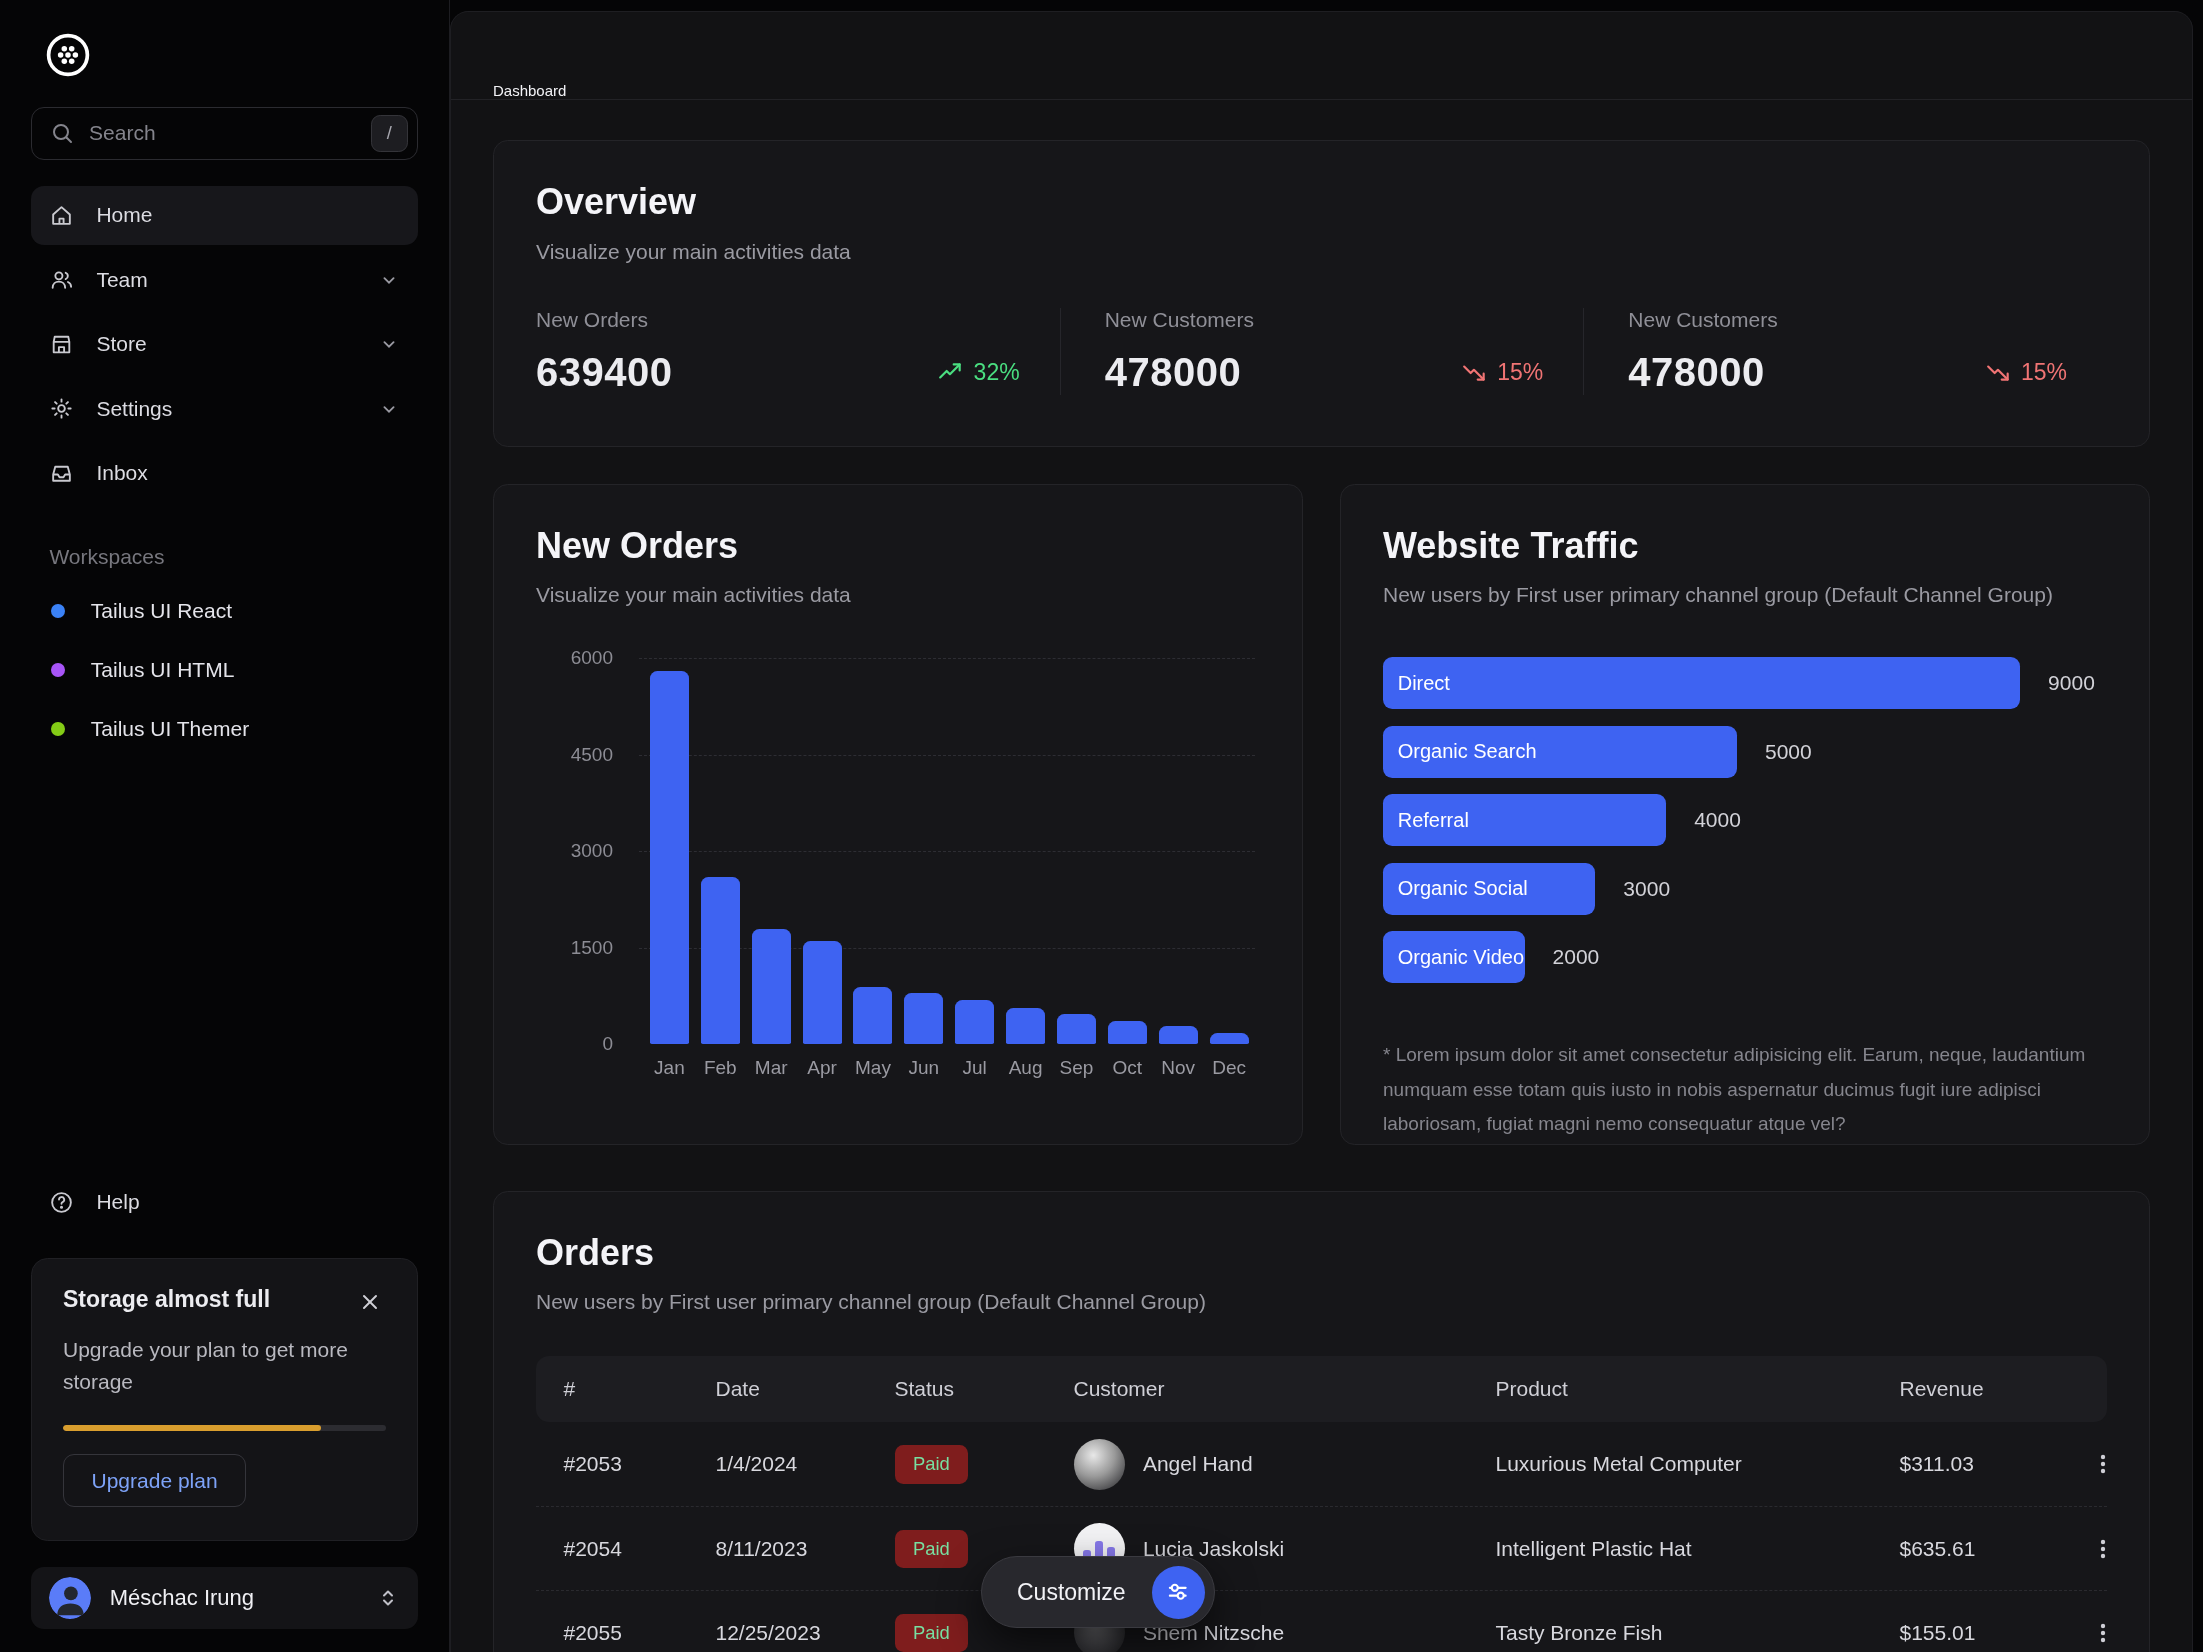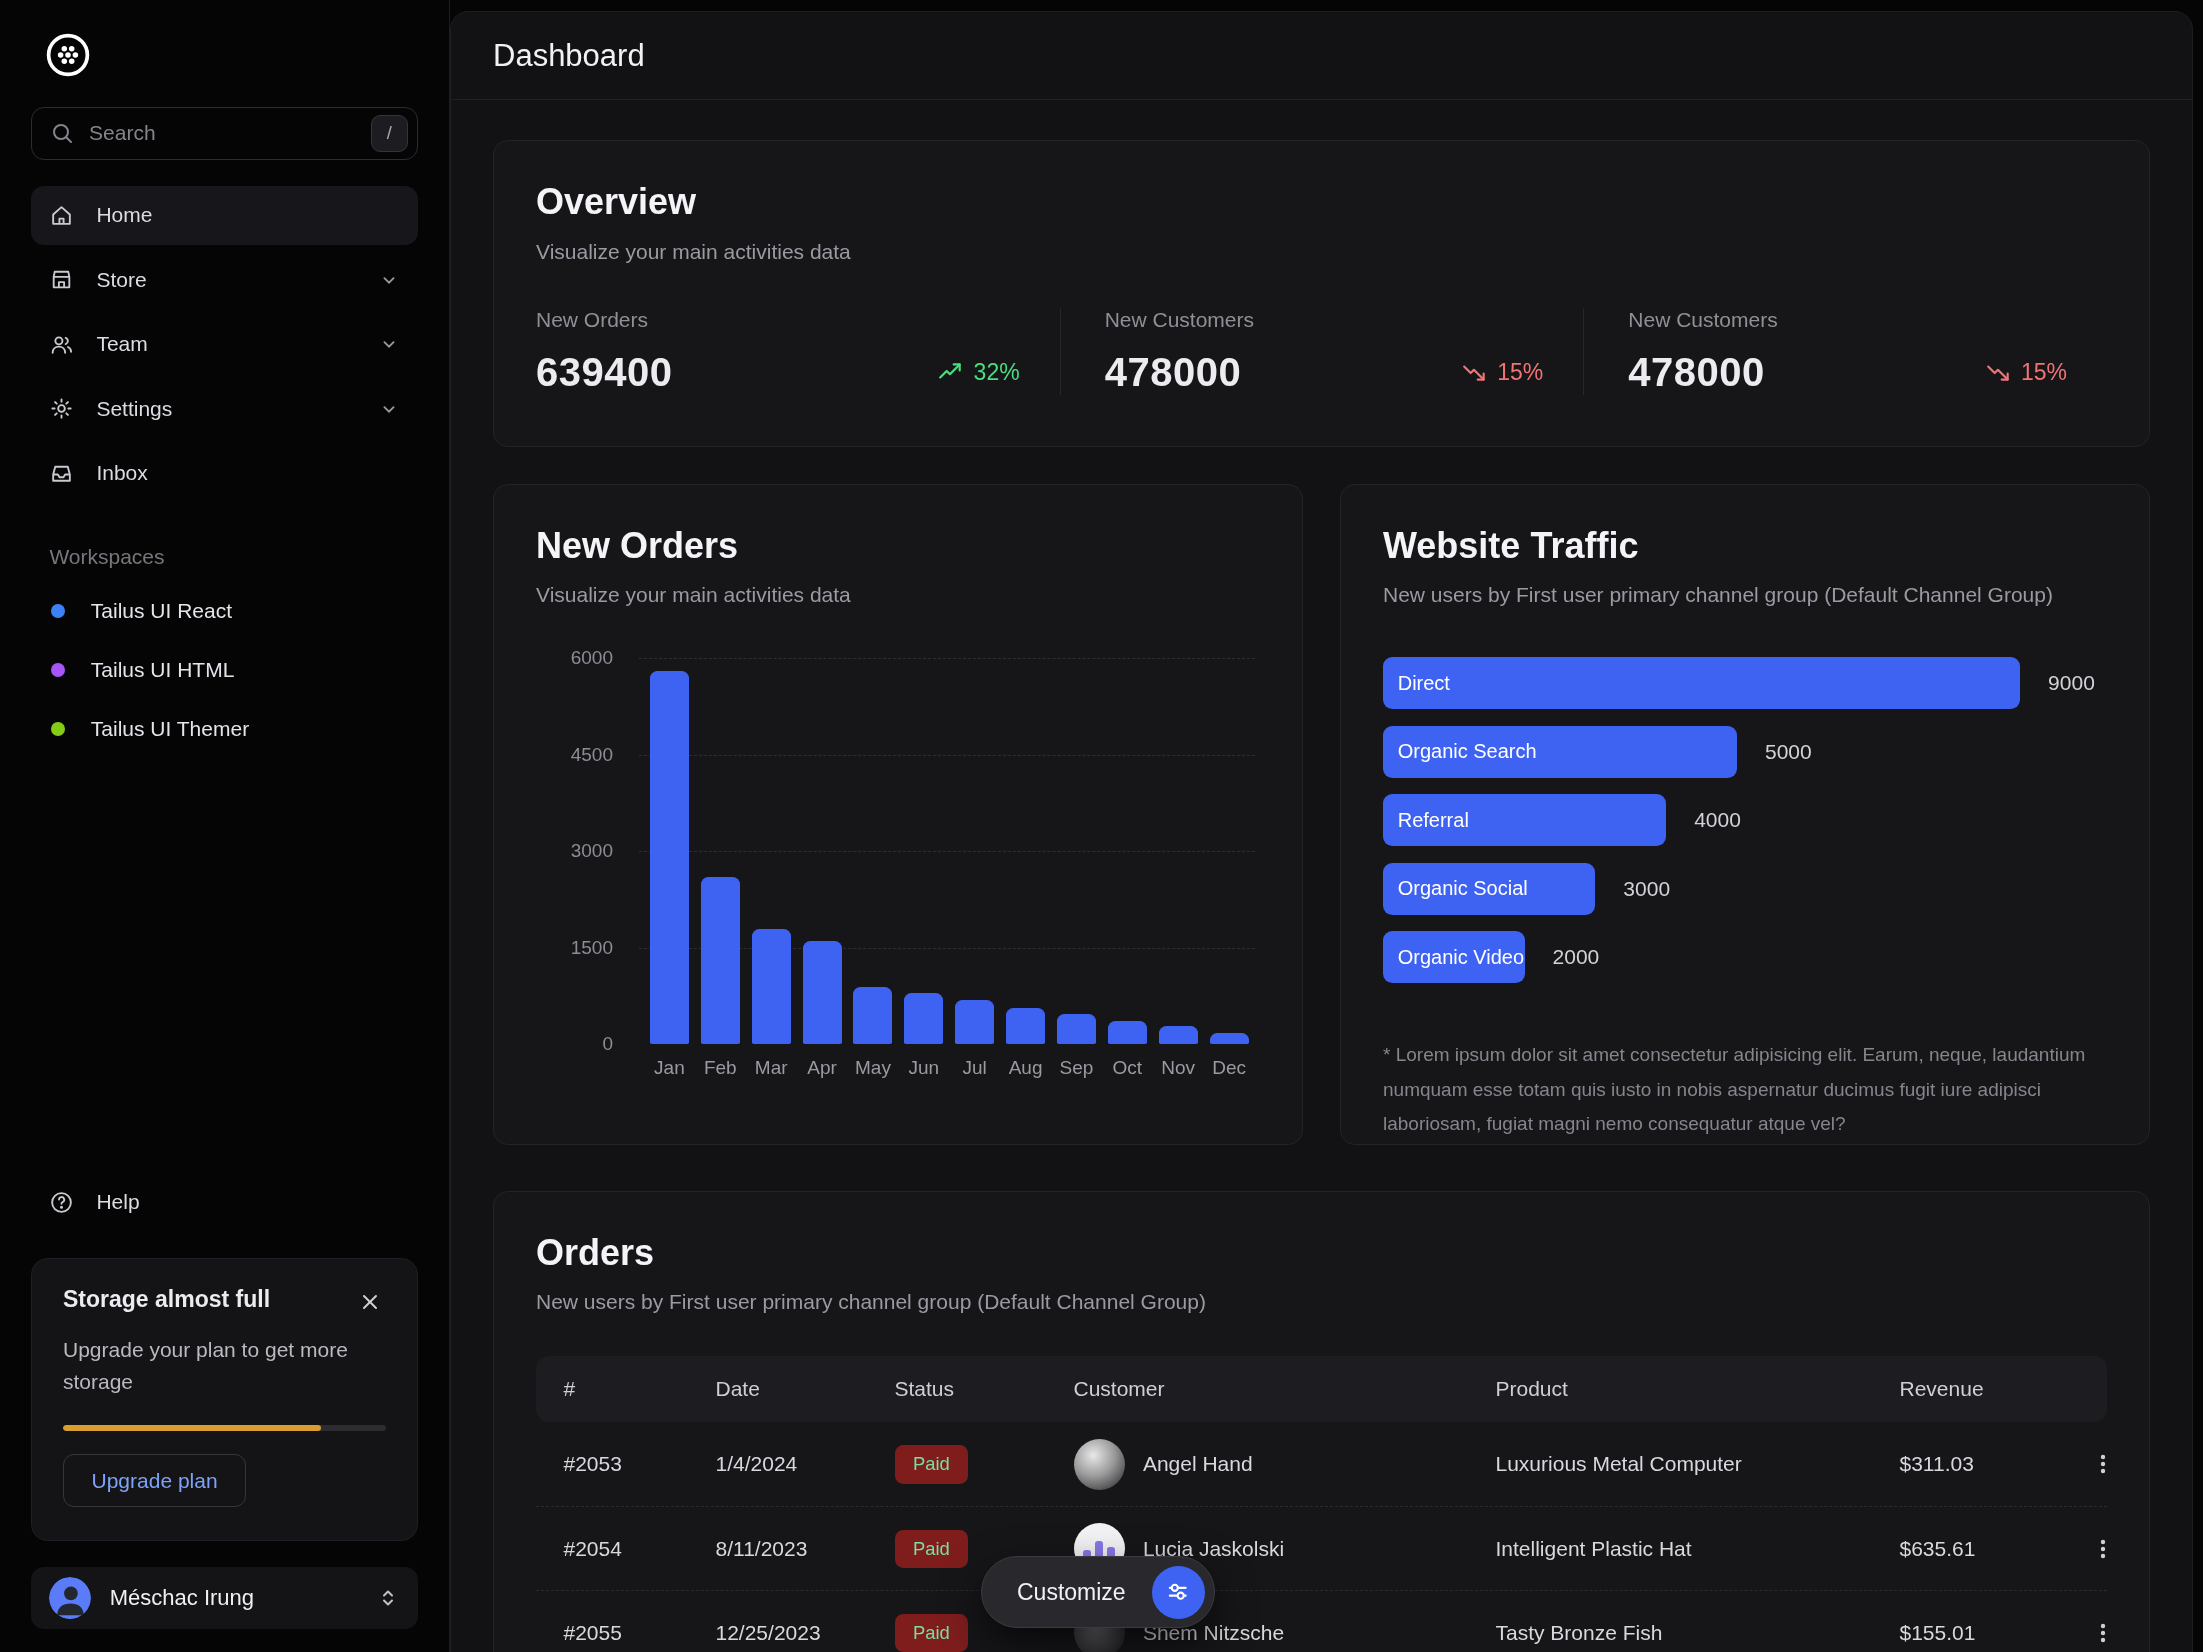--- a/index.html
+++ b/index.html
@@ -41,22 +41,22 @@
   .upgrade-btn{margin-top:23px;height:53px;padding:0 27.5px;border-radius:11px;border:0.9px solid #35353b;
                background:transparent;color:#7da2f7;font-size:21px;cursor:pointer}
   .user{margin-top:26px;height:62px;background:#141417;border-radius:13px;display:flex;align-items:center;
         gap:18.4px;padding:0 18.4px}
   .user-avatar{width:42px;height:42px;border-radius:50%;overflow:hidden;flex:none}
   .user-name{flex:1;font-size:22px;color:#f0f0f4}
 
   
   .main{flex:1;margin:11px 11px 0 0;background:var(--panel);border:0.9px solid #1e1e22;border-bottom:none;
         border-radius:18.4px 18.4px 0 0;display:flex;flex-direction:column;overflow:hidden}
-  .header{height:88px;flex:none;display:flex;align-items:center;padding:0 42px;
-          border-bottom:0.9px solid #222226;font-size:31px;color:#f2f2f6}
+  .header{height:88px;flex:none;display:flex;align-items:flex-end;padding:0 42px;
+          border-bottom:0.9px solid #222226;font-size:15px;color:#f2f2f6}
   .content{flex:1;padding:40px 42px;overflow:hidden}
 
   .card{background:var(--card);border:0.9px solid var(--border);border-radius:14.7px}
   .card-title{font-size:36px;font-weight:600;color:#f4f4f8}
   .card-sub{margin-top:16.5px;font-size:21px;color:#9a9aa2}
 
   
   .overview-card{padding:40px 42px 51px}
   .stats{display:grid;grid-template-columns:1fr 1fr 1fr;margin-top:44px}
   .stat{padding-right:40px}
@@ -150,40 +150,40 @@
 
     <nav class="nav">
       <div class="nav-item active">
         <svg class="lead" width="25" height="25" viewBox="0 0 24 24" fill="none" stroke="#c9c9cf" stroke-width="1.8" stroke-linejoin="round">
           <path d="M4 11 L12 4 L20 11 V20 H4 Z"></path>
             <path d="M10 20 v-5 h4 v5"></path>
         </svg>
         <span>Home</span>
       </div>
       <div class="nav-item">
-        <svg class="lead" width="25" height="25" viewBox="0 0 24 24" fill="none" stroke="#c9c9cf" stroke-width="1.8" stroke-linejoin="round">
-          <path d="M4.5 9.5 L5.5 4.5 h13 l1 5"></path>
-            <path d="M4.5 9.5 h15 v10 h-15 z"></path>
-            <path d="M9.5 19.5 v-5 h5 v5"></path>
-        </svg>
-        <span>Store</span>
+        <svg class="lead" width="25" height="25" viewBox="0 0 24 24" fill="none" stroke="#c9c9cf" stroke-width="1.8" stroke-linecap="round">
+          <circle cx="9.5" cy="8.5" r="3.4"></circle>
+            <path d="M3.5 20 c0-4 2.8-6 6-6 s6 2 6 6"></path>
+            <path d="M16 5.6 a3.2 3.2 0 0 1 0 6"></path>
+            <path d="M18.2 14.4 c2 .8 3 2.4 3 4.6"></path>
+        </svg>
+        <span>Team</span>
         <span class="chev">
           <svg width="22" height="22" viewBox="0 0 24 24" fill="none" stroke="#9a9aa2" stroke-width="2" stroke-linecap="round">
               <polyline points="7,10 12,15 17,10"></polyline>
             </svg>
         </span>
       </div>
       <div class="nav-item">
-        <svg class="lead" width="25" height="25" viewBox="0 0 24 24" fill="none" stroke="#c9c9cf" stroke-width="1.8" stroke-linecap="round">
-          <circle cx="9.5" cy="8.5" r="3.4"></circle>
-            <path d="M3.5 20 c0-4 2.8-6 6-6 s6 2 6 6"></path>
-            <path d="M16 5.6 a3.2 3.2 0 0 1 0 6"></path>
-            <path d="M18.2 14.4 c2 .8 3 2.4 3 4.6"></path>
-        </svg>
-        <span>Team</span>
+        <svg class="lead" width="25" height="25" viewBox="0 0 24 24" fill="none" stroke="#c9c9cf" stroke-width="1.8" stroke-linejoin="round">
+          <path d="M4.5 9.5 L5.5 4.5 h13 l1 5"></path>
+            <path d="M4.5 9.5 h15 v10 h-15 z"></path>
+            <path d="M9.5 19.5 v-5 h5 v5"></path>
+        </svg>
+        <span>Store</span>
         <span class="chev">
           <svg width="22" height="22" viewBox="0 0 24 24" fill="none" stroke="#9a9aa2" stroke-width="2" stroke-linecap="round">
               <polyline points="7,10 12,15 17,10"></polyline>
             </svg>
         </span>
       </div>
       <div class="nav-item">
         <svg class="lead" width="25" height="25" viewBox="0 0 24 24" fill="none" stroke="#c9c9cf" stroke-width="1.8" stroke-linecap="round">
           <circle cx="12" cy="12" r="3.2"></circle>
           <path d="M12 3.2 v2.2 M12 18.6 v2.2 M3.2 12 h2.2 M18.6 12 h2.2 M5.8 5.8 l1.6 1.6 M16.6 16.6 l1.6 1.6 M18.2 5.8 l-1.6 1.6 M7.4 16.6 l-1.6 1.6"></path>

